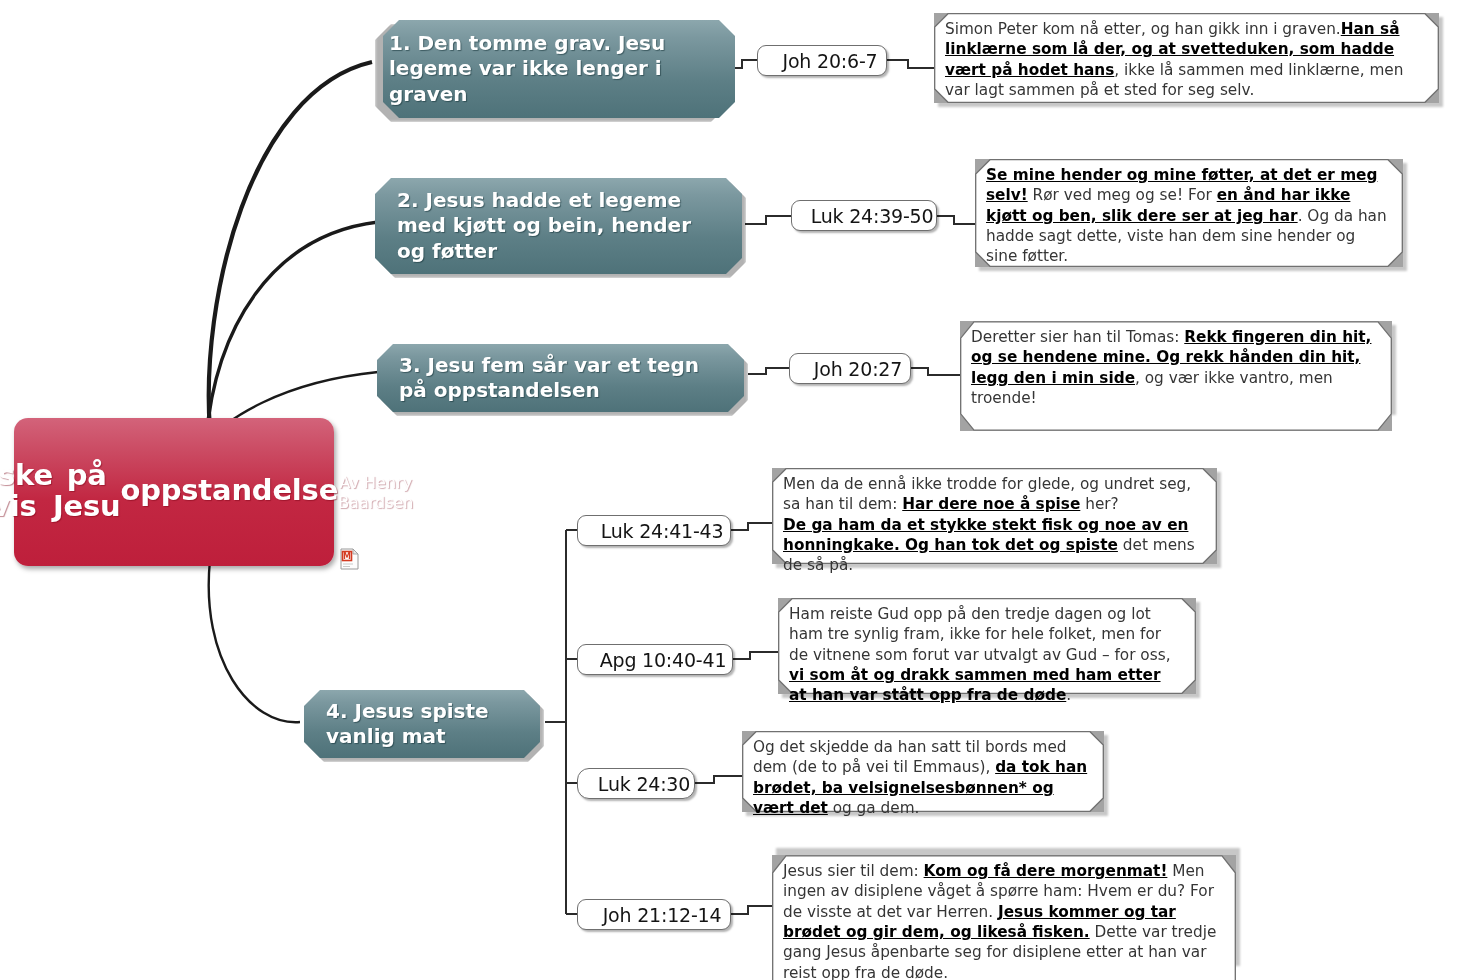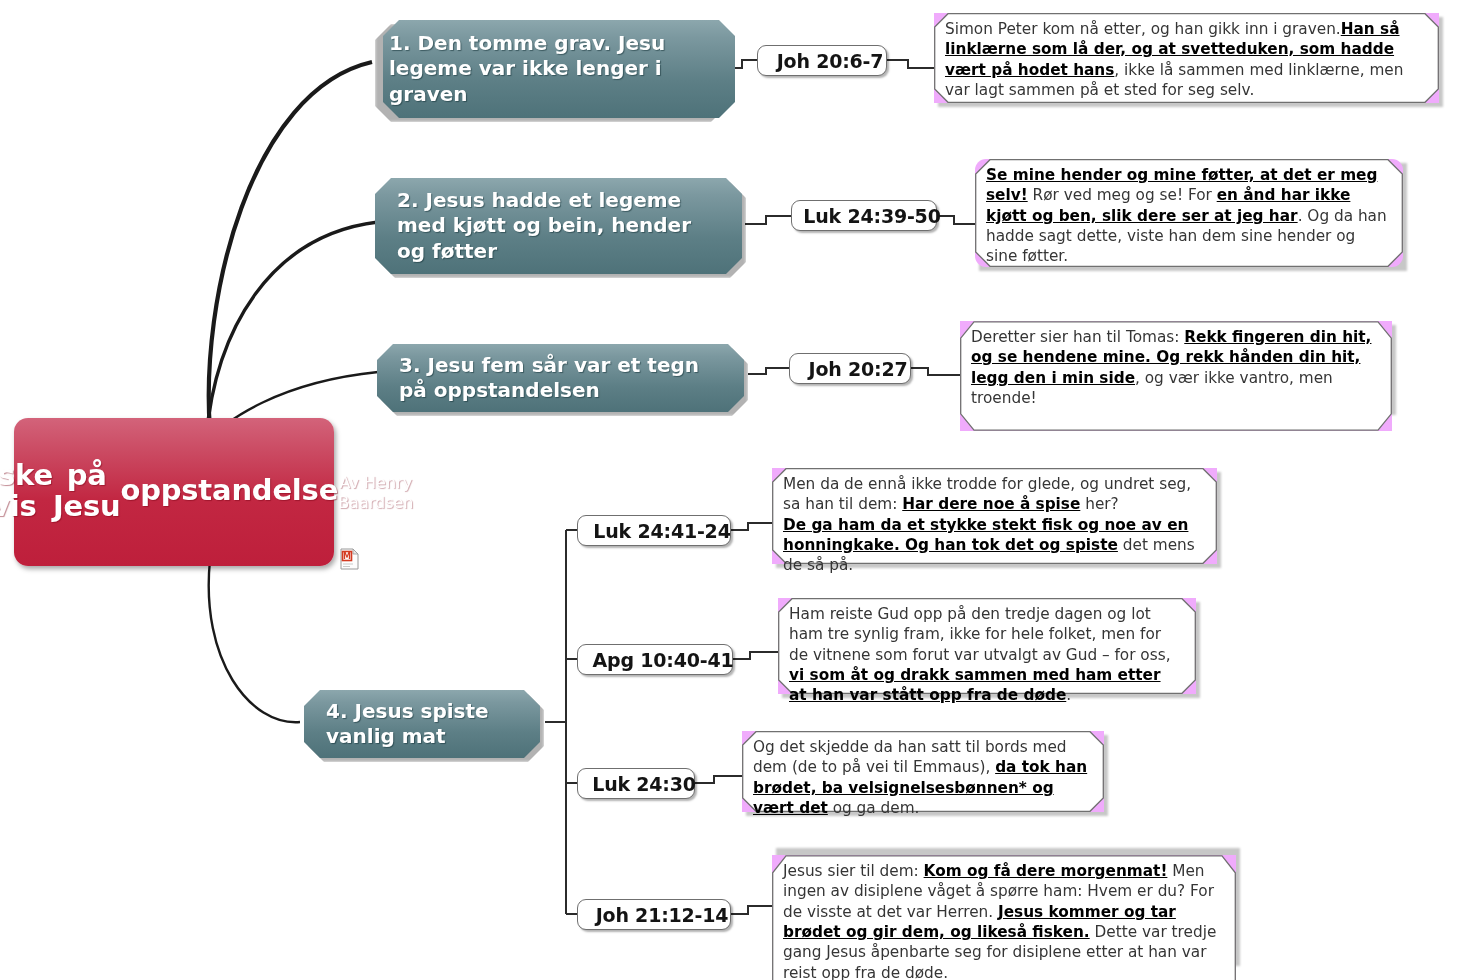--- a/index.html
+++ b/index.html
@@ -50,32 +50,32 @@
     clip-path:polygon(16px 0,calc(100% - 16px) 0,100% 16px,100% calc(100% - 16px),calc(100% - 16px) 100%,16px 100%,0 calc(100% - 16px),0 16px);
     filter:blur(1.5px);
   }
 
   
   .verse{
     position:absolute;box-sizing:border-box;
     background:#ffffff;
     border:1.6px solid #6f6f6f;
     border-radius:9px;
-    color:#141414;font-weight:bold;font-size:19px;
+    color:#141414;font-weight:normal;font-size:19px;
     display:flex;align-items:center;justify-content:center;
     box-shadow:2px 2px 2px rgba(0,0,0,.30);
     letter-spacing:-.2px;
     white-space:nowrap;
     padding-left:16px;
   }
 
   
   .note{
     position:absolute;box-sizing:border-box;
-    background:#f0abfc;
+    background:#a3a3a3;
     color:#353535;
     font-size:15.3px;line-height:1.33;
     padding:6px 16px 6px 11px;
   }
   .note .frame{
     position:absolute;left:0;top:0;width:100%;height:100%;
     pointer-events:none;
   }
   .note .txt{position:relative;z-index:2;}
   .note b{color:#000;font-weight:bold;text-decoration:underline;}
@@ -164,42 +164,42 @@
   <div class="verse" style="left:757px;top:45px;width:130px;height:31px;">
     <span>Joh 20:6-7</span>
   </div>
   <div class="verse" style="left:791px;top:200px;width:146px;height:31px;">
     <span>Luk 24:39-50</span>
   </div>
   <div class="verse" style="left:789px;top:353px;width:122px;height:31px;">
     <span>Joh 20:27</span>
   </div>
   <div class="verse" style="left:577px;top:515px;width:154px;height:31px;">
-    <span>Luk 24:41-24</span>
+    <span>Luk 24:41-43</span>
   </div>
   <div class="verse" style="left:577px;top:644px;width:156px;height:31px;text-align:right;">
     <span>Apg 10:40-41</span>
   </div>
-  <div class="verse" style="left:577px;top:768px;width:118px;height:31px;">
+  <div class="verse" style="left:577px;top:768px;width:118px;height:31px;border-radius:12px;">
     <span>Luk 24:30</span>
   </div>
   <div class="verse" style="left:577px;top:899px;width:154px;height:31px;">
     <span>Joh 21:12-14</span>
   </div>
 
   <div class="note-shadow" style="left:938px;top:17px;width:505px;height:90px;"></div>
   <div class="note" style="left:934px;top:13px;width:505px;height:90px;">
     <svg class="frame" viewBox="0 0 505 90" preserveAspectRatio="none" xmlns="http://www.w3.org/2000/svg">
       <path d="M14 0.7 H491 L504.3 14 V76 L491 89.3 H14 L0.7 76 V14 Z" fill="#ffffff" stroke="#707070" stroke-width="1.3" vector-effect="non-scaling-stroke"></path>
     </svg>
     <div class="txt">Simon Peter kom nå etter, og han gikk inn i graven.<b>Han så linklærne som lå der, og at svetteduken, som hadde vært på hodet hans</b>, ikke lå sammen med linklærne, men var lagt sammen på et sted for seg selv.</div>
   </div>
 
   <div class="note-shadow" style="left:979px;top:163px;width:428px;height:108px;"></div>
-  <div class="note" style="left:975px;top:159px;width:428px;height:108px;border-radius:11px;">
+  <div class="note" style="left:975px;top:159px;width:428px;height:108px;">
     <svg class="frame" viewBox="0 0 428 108" preserveAspectRatio="none" xmlns="http://www.w3.org/2000/svg">
       <path d="M15 0.7 H413 L427.3 15 V93 L413 107.3 H15 L0.7 93 V15 Z" fill="#ffffff" stroke="#707070" stroke-width="1.3" vector-effect="non-scaling-stroke"></path>
     </svg>
     <div class="txt"><b>Se mine hender og mine føtter, at det er meg selv!</b> Rør ved meg og se! For <b>en ånd har ikke kjøtt og ben, slik dere ser at jeg har</b>. Og da han hadde sagt dette, viste han dem sine hender og sine føtter.</div>
   </div>
 
   <div class="note-shadow" style="left:964px;top:325px;width:432px;height:90px;"></div>
   <div class="note" style="left:960px;top:321px;width:432px;height:110px;">
     <svg class="frame" viewBox="0 0 432 90" preserveAspectRatio="none" xmlns="http://www.w3.org/2000/svg">
       <path d="M14 0.7 H418 L431.3 14 V76 L418 89.3 H14 L0.7 76 V14 Z" fill="#ffffff" stroke="#707070" stroke-width="1.3" vector-effect="non-scaling-stroke"></path>

